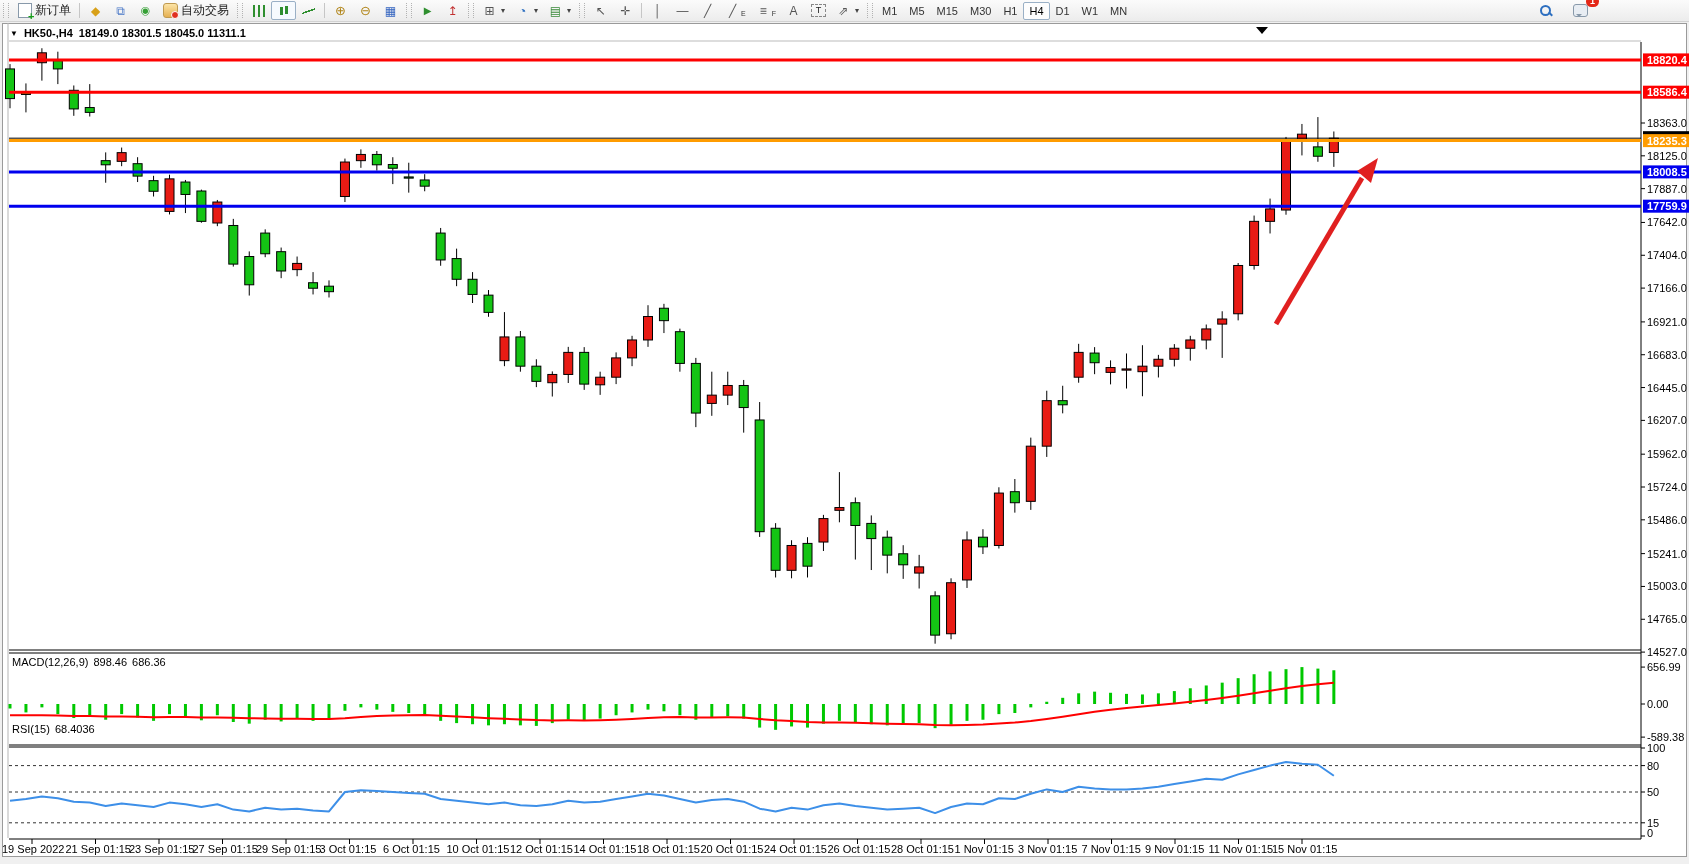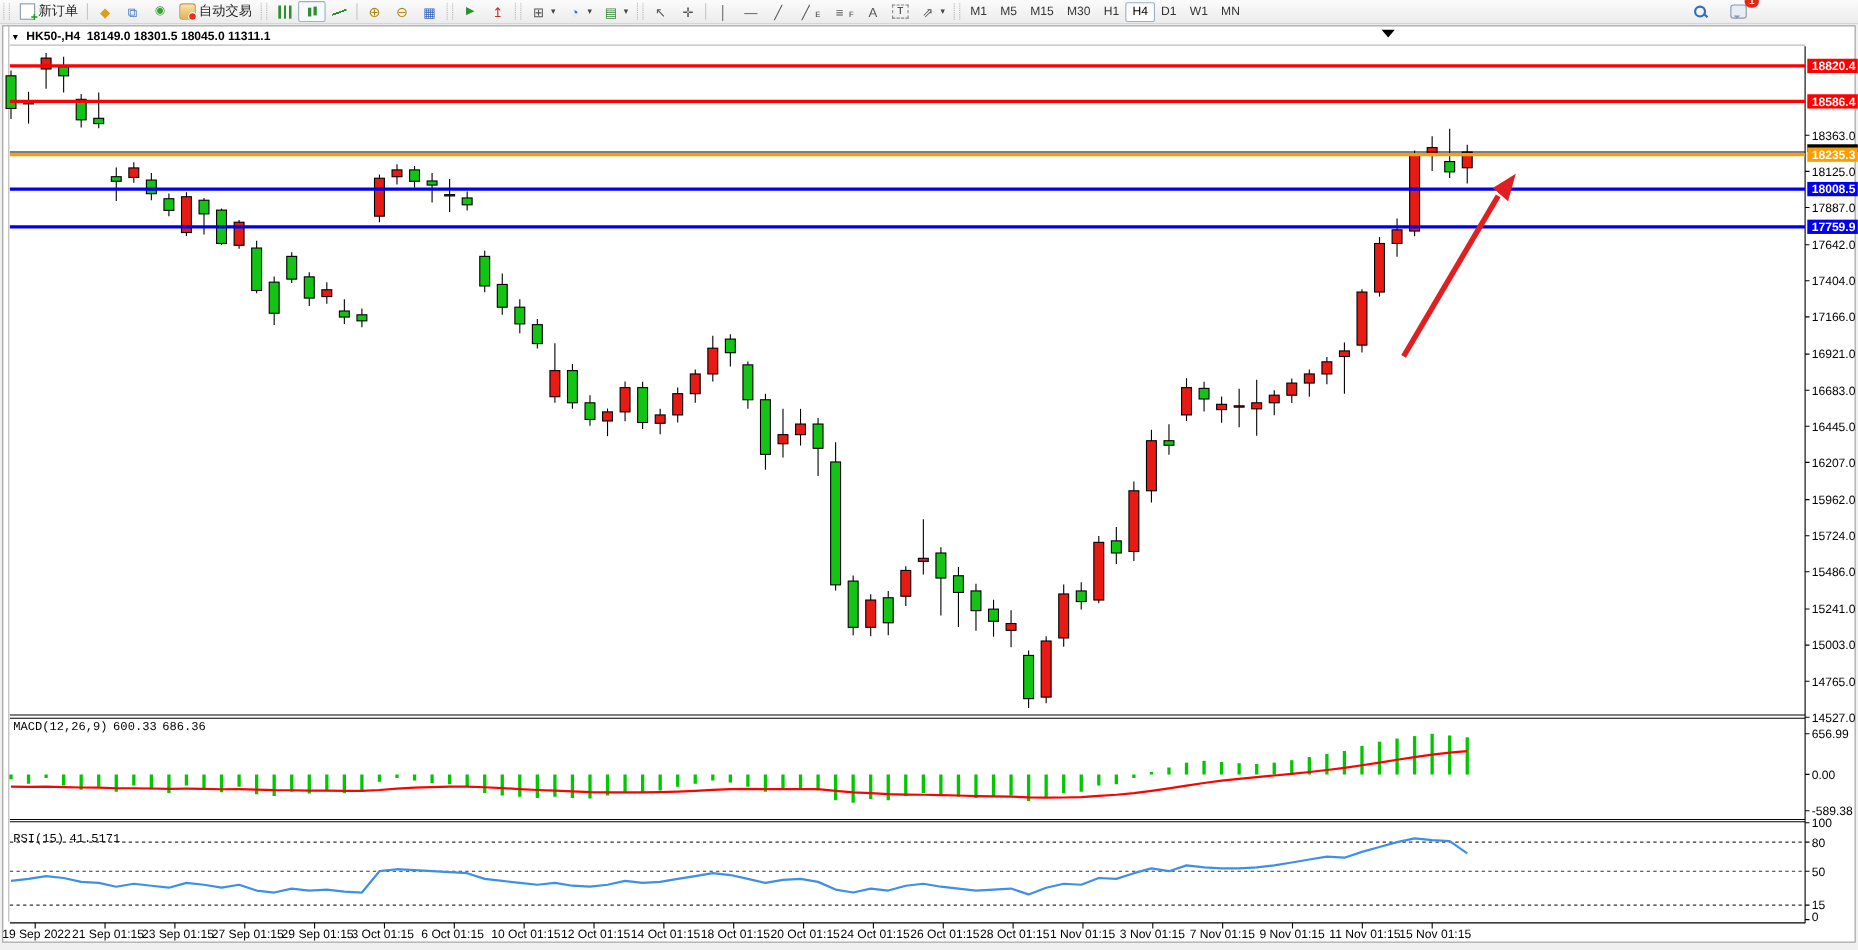--- a/index.html
+++ b/index.html
@@ -60,21 +60,21 @@
   
   .chart-window{
     position:absolute;left:2px;top:23px;width:1685px;height:834px;
     background:#ffffff;border:1px solid #9a9a9a;box-sizing:border-box;
   }
   .chart-title{
     position:absolute;left:10px;top:27px;font-size:11px;font-weight:bold;color:#000;
     display:flex;gap:6px;align-items:center;z-index:5;
   }
   .chart-title .tri{font-size:8px;}
-  .ind-label{position:absolute;left:12px;font-size:11px;color:#000;z-index:5;display:flex;gap:5px;font-family:Liberation Mono, monospace;}
+  .ind-label{position:absolute;left:12px;font-size:11px;color:#000;z-index:5;display:flex;gap:5px;}
   svg{position:absolute;left:0;top:0;}
 </style>
 </head>
 <body>
 
 <div class="toolbar">
   <span class="grip"></span>
 
   <button class="tb">
     <span class="ic">
@@ -220,26 +220,26 @@
 <div class="chart-window"></div>
 
 <div class="chart-title">
   <span class="tri">▼</span>
   <span>HK50-,H4</span>
   <span>18149.0 18301.5 18045.0 11311.1</span>
 </div>
 
 <div class="ind-label" style="top:656px">
   <span>MACD(12,26,9)</span>
-  <span>600.33</span>
+  <span>898.46</span>
   <span>686.36</span>
 </div>
-<div class="ind-label" style="top:757px">
+<div class="ind-label" style="top:723px">
   <span>RSI(15)</span>
-  <span>41.5171</span>
+  <span>68.4036</span>
 </div>
 
 <svg width="1689" height="864" viewBox="0 0 1689 864" style="z-index: 2;">
     <line x1="8" y1="23" x2="8" y2="838" stroke="#b5b5b5" stroke-width="1" dn="window-left-border"></line>
     <line x1="9" y1="41" x2="1641" y2="41" stroke="#bbbbbb" stroke-width="1" dn="plot-top-border"></line>
     <line x1="1641" y1="42" x2="1641" y2="839" stroke="#000" stroke-width="1" dn="price-axis-line"></line>
     <line x1="9" y1="650" x2="1641" y2="650" stroke="#000" stroke-width="1" dn="main-macd-separator" it="true"></line>
     <line x1="9" y1="653" x2="1641" y2="653" stroke="#000" stroke-width="1" dn="main-macd-separator" it="true"></line>
     <line x1="9" y1="745" x2="1641" y2="745" stroke="#000" stroke-width="1" dn="macd-rsi-separator" it="true"></line>
     <line x1="9" y1="747" x2="1641" y2="747" stroke="#000" stroke-width="1" dn="macd-rsi-separator" it="true"></line>

